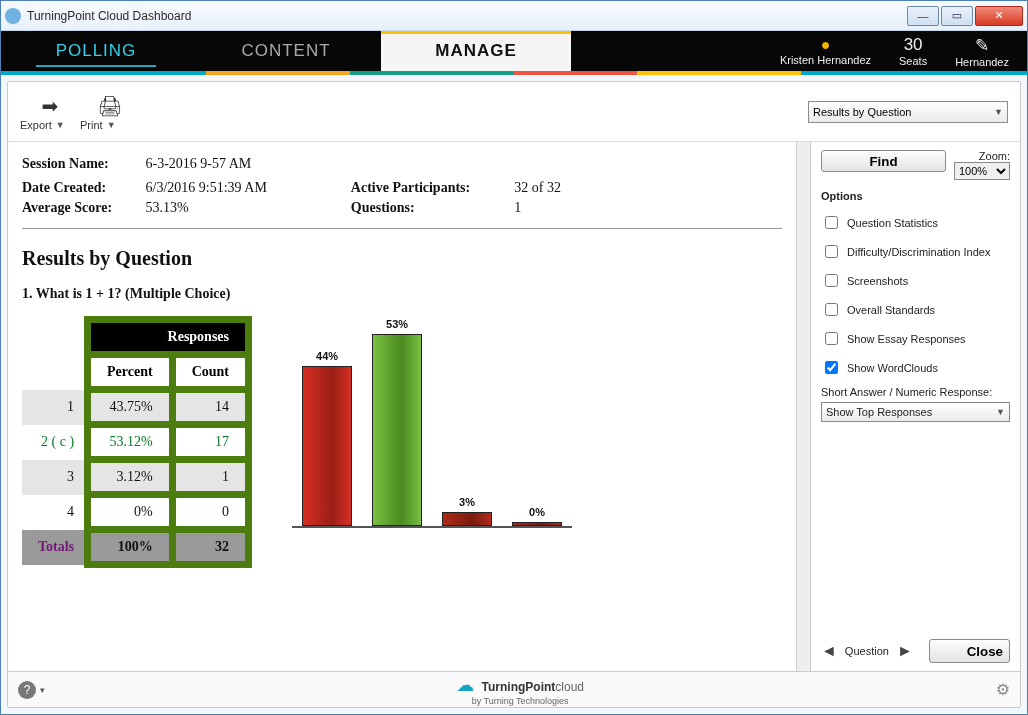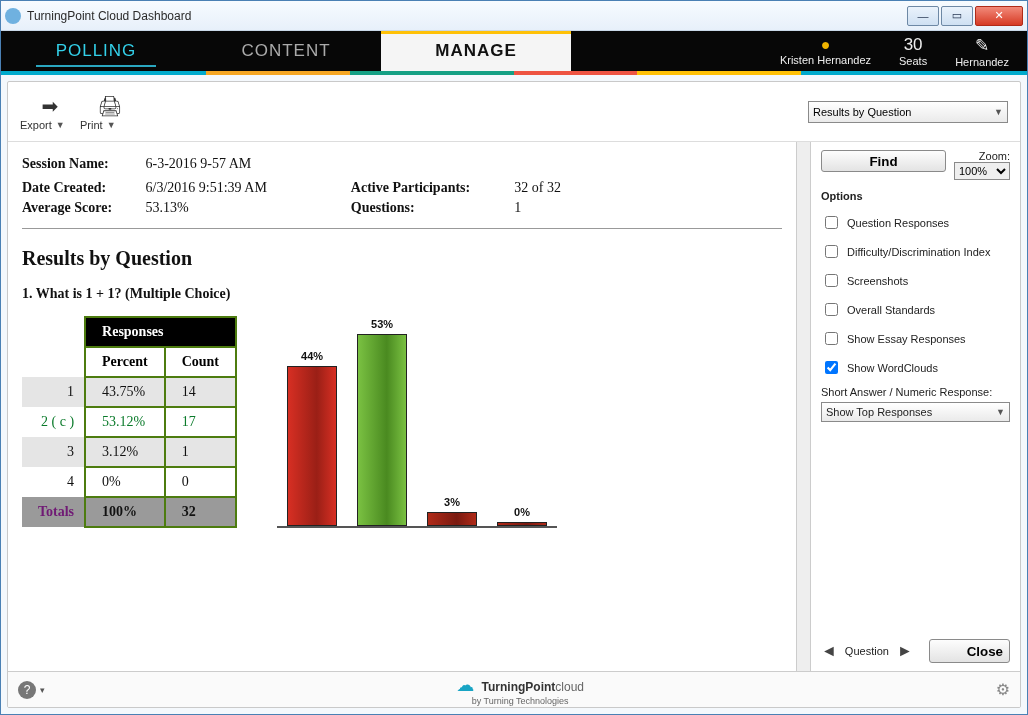--- a/index.html
+++ b/index.html
@@ -40,21 +40,21 @@
   .reportpane { flex:1; padding:10px 14px; overflow:auto; font-family: Georgia, "Times New Roman", serif; color:#111; position:relative; }
   .reportpane h2 { font-size:20px; font-weight:bold; margin:18px 0 10px; }
   .kv { font-size:14px; margin:4px 0; }
   .kv b { display:inline-block; width:120px; }
   .kvgrid { display:flex; gap:84px; }
   hr.sep { border:none; border-top:1px solid #999; margin:8px 0 4px; }
   .qtitle { font-weight:bold; font-size:14px; margin-top:16px; }
   
   .tc-row { display:flex; gap:40px; margin-top:14px; align-items:flex-start; }
   .resp-table { border-collapse:collapse; font-size:14px; }
-  .resp-table th, .resp-table td { border:2px solid #4d7c0f; padding:6px 16px; text-align:left; }
+  .resp-table th, .resp-table td { border:7px solid #4d7c0f; padding:6px 16px; text-align:right; }
   .resp-table thead th { background:#000; color:#fff; }
   .resp-table thead tr.sub th { background:#fff; color:#000; font-weight:bold; }
   .resp-table .rowlbl { border:none; text-align:right; padding-right:10px; font-weight:normal; }
   .resp-table tr.alt td { background:#e5e5e5; }
   .resp-table tr.correct .rowlbl { color:#0a7a2a; }
   .resp-table tr.correct td { color:#0a7a2a; }
   .resp-table tr.totals td { background:#9a9a9a; font-weight:bold; }
   .resp-table tr.totals .rowlbl { font-weight:bold; color:#701a75; }
   
   .chart { width:280px; height:220px; position:relative; }
@@ -242,21 +242,21 @@
             <div>Zoom:</div>
             <select class="zoomsel">
               <option>100%</option>
             </select>
           </div>
         </div>
         <div class="opthead">Options</div>
 
         <label class="optrow">
           <input type="checkbox" style="">
-          <span>Question Responses</span>
+          <span>Question Statistics</span>
         </label>
         <label class="optrow">
           <input type="checkbox" style="">
           <span>Difficulty/Discrimination Index</span>
         </label>
         <label class="optrow">
           <input type="checkbox" style="">
           <span>Screenshots</span>
         </label>
         <label class="optrow">

